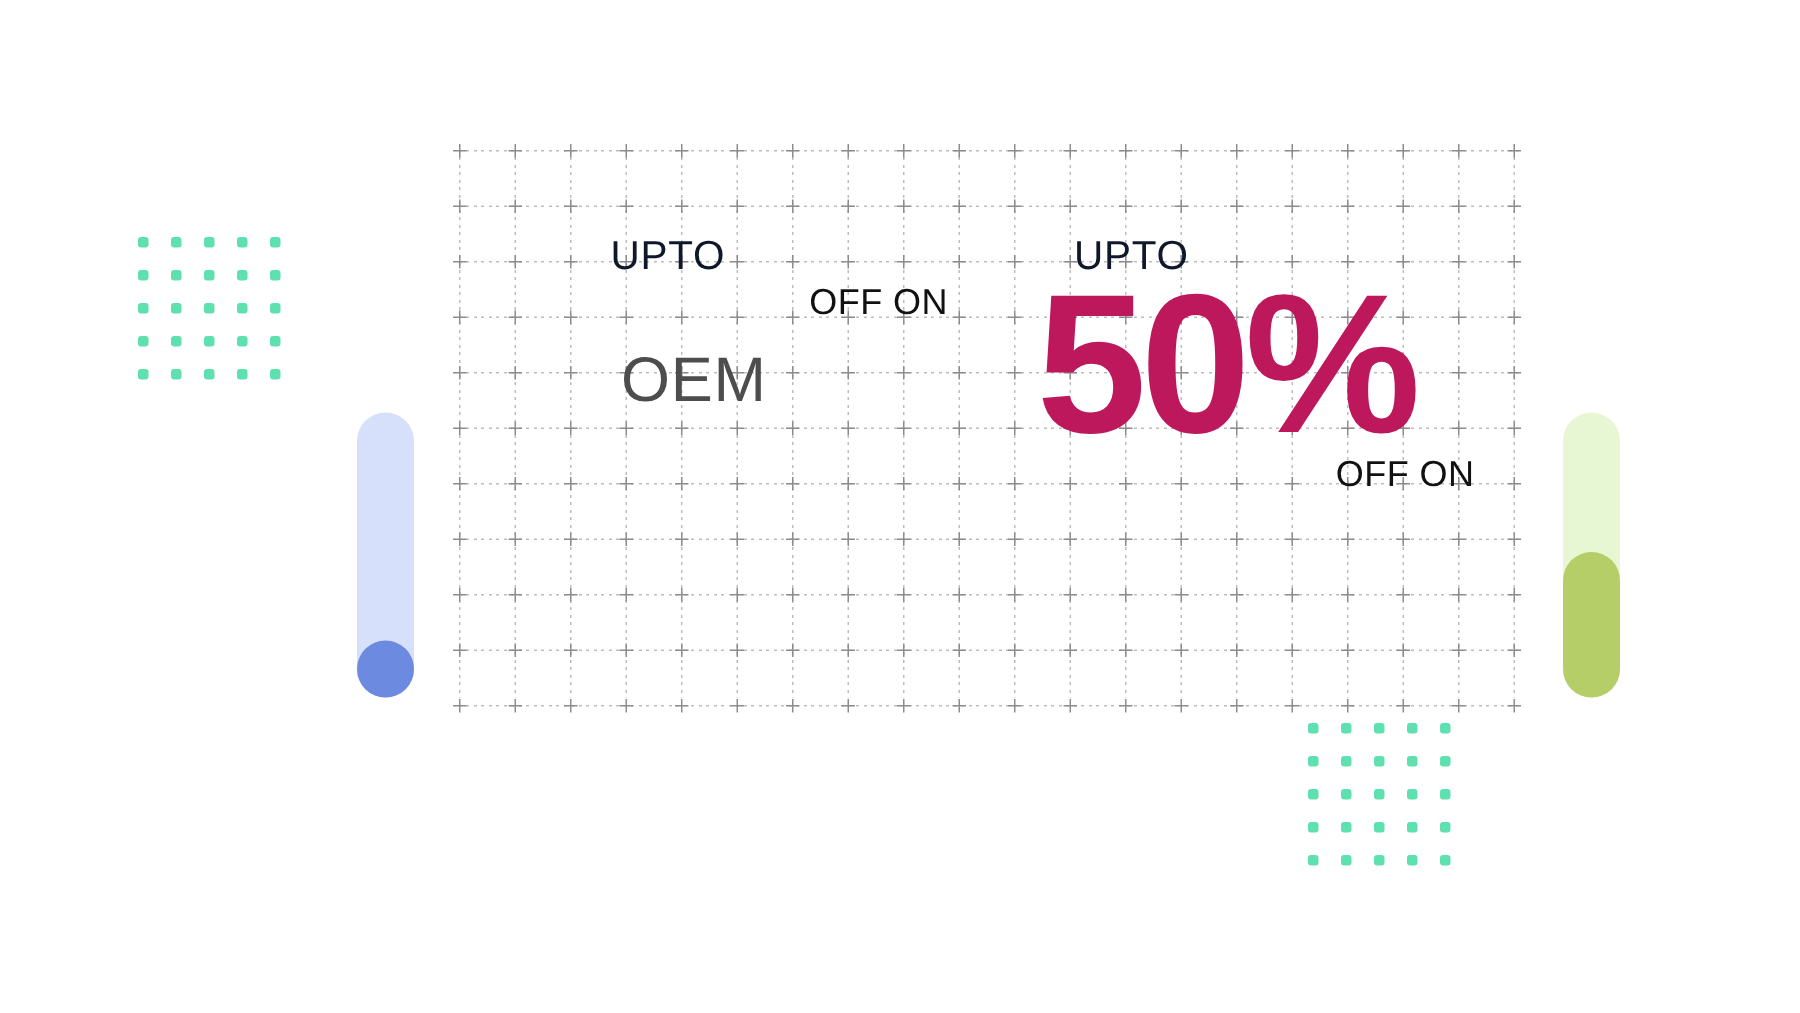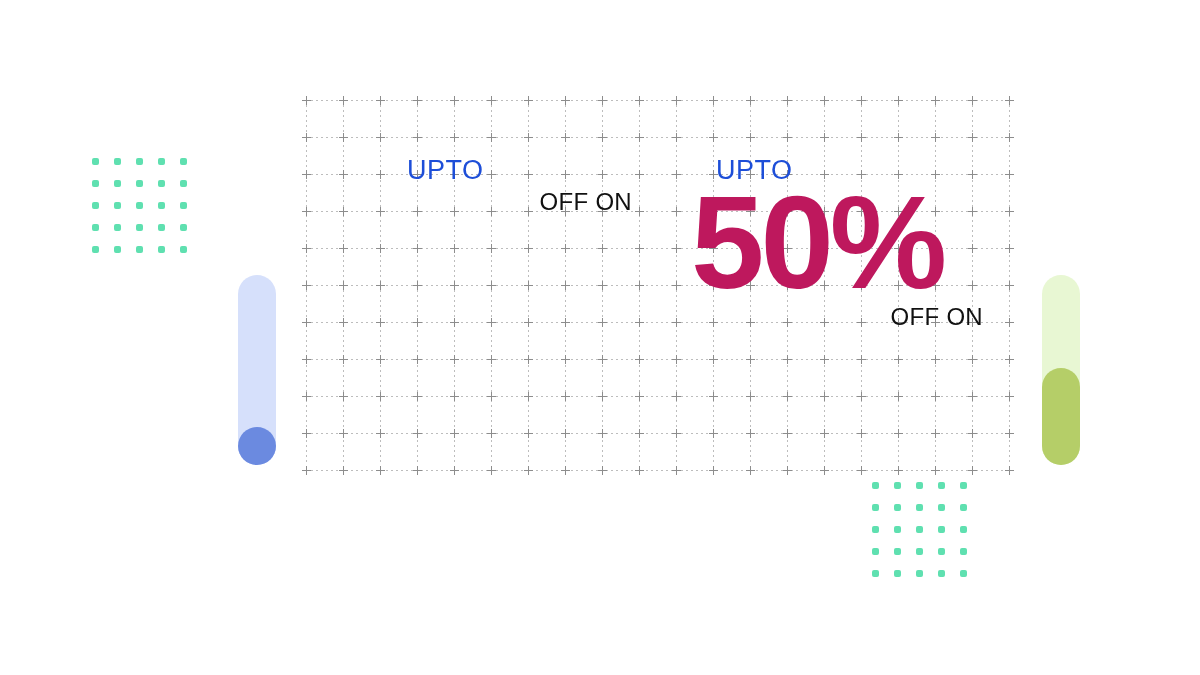--- a/index.html
+++ b/index.html
@@ -70,21 +70,21 @@
     position: absolute;
     top: 0;
     display: flex;
     flex-direction: column;
   }
   .offer-left  { left: 36px;  width: 320px; }
   .offer-right { left: 385px; width: 320px; }
 
   .upto {
     font-size: 27px;
-    color: #1d4ed8;
+    color: #0f172a;
     letter-spacing: 0.5px;
     line-height: 1;
     font-weight: 400;
   }
   .offer-left  .upto { margin-left: 65px; margin-top: 57px; }
   .offer-right .upto { margin-left: 25px; margin-top: 57px; }
 
   .pct {
     font-size: 132px;
     font-weight: 700;
@@ -475,20 +475,23 @@
   <div class="slider" id="slider-green">
     <div class="slider-track" style="background: rgb(232, 247, 211);"></div>
     <div class="fill-bar" id="fill-green" style="background: rgb(181, 206, 104); top: 93px; height: 97px;"></div>
   </div>
 
   <div id="offers-layer" style="position:absolute; left:306px; top:100px; width:708px; height:365px;">
 
     <div class="offer offer-left">
       <div class="upto">UPTO</div>
       <div class="offon">OFF ON</div>
+      <div class="subject">
+        <div>OEM</div>
+      </div>
     </div>
 
     <div class="offer offer-right">
       <div class="upto">UPTO</div>
       <div class="pct" id="pct-compat" style="color: #be185d;">50%</div>
       <div class="offon">OFF ON</div>
       <div class="subject">
       </div>
     </div>
 

